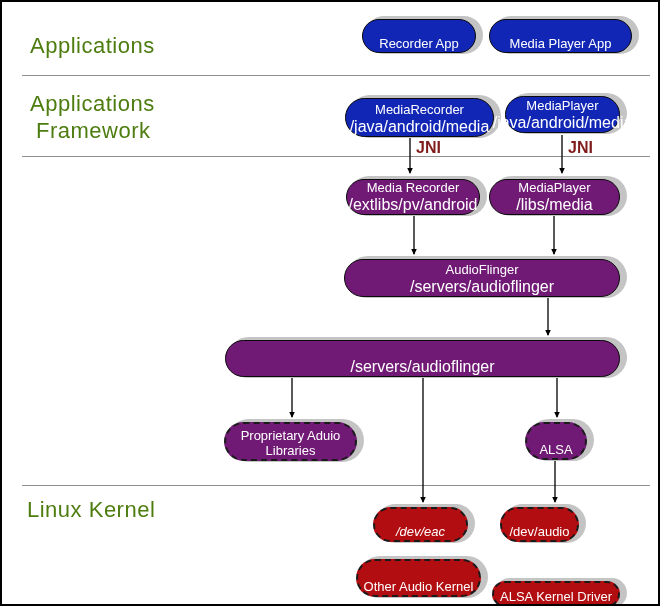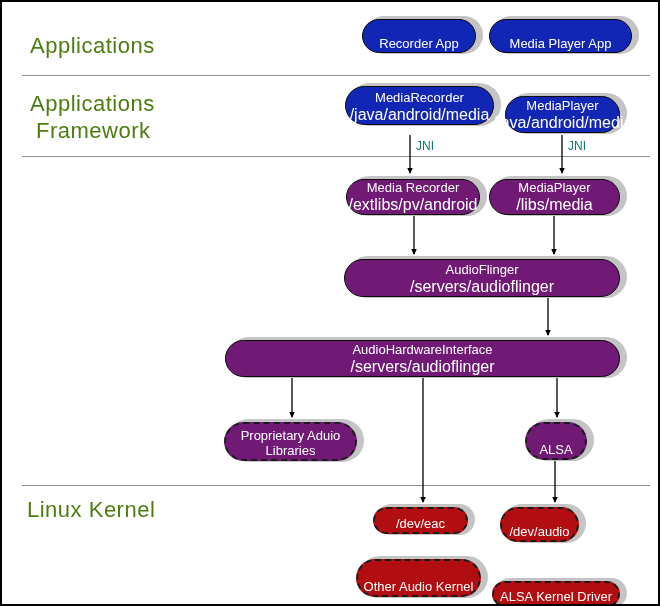--- a/index.html
+++ b/index.html
@@ -26,36 +26,36 @@
     align-items:center;justify-content:flex-end;text-align:center;
     box-shadow:5px -1px 0 2px #c4c4c4;line-height:1.15;
   }
   .node .t{font-size:13px;}
   .node .s{font-size:16px;}
   .blue{background:#1126b5;}
   .green{background:#701a75;}
   .red{background:#b20d10;}
   .dashed{border:2px dashed #1a1a1a;}
   .edges{position:absolute;left:0;top:0;width:660px;height:606px;pointer-events:none;}
-  .edge-label{position:absolute;font-size:12px;font-weight:normal;color:#0f766e;}
+  .edge-label{position:absolute;font-size:16px;font-weight:bold;color:#7f1d1d;}
   .jni-left{left:414px;top:137px;}
   .jni-right{left:566px;top:137px;}
 
   
   .n-recorder-app{left:360px;top:17px;width:114px;height:34px;}
   .n-media-player-app{left:487px;top:17px;width:143px;height:34px;}
-  .n-media-recorder-fw{left:343px;top:84px;width:149px;height:39px;}
+  .n-media-recorder-fw{left:343px;top:96px;width:149px;height:39px;}
   .n-media-player-fw{left:503px;top:94px;width:115px;height:37px;}
   .n-media-recorder-lib{left:344px;top:177px;width:134px;height:36px;}
   .n-media-player-lib{left:487px;top:177px;width:131px;height:36px;}
   .n-audio-flinger{left:342px;top:257px;width:276px;height:38px;}
   .n-ahi{left:223px;top:338px;width:395px;height:37px;}
   .n-proprietary{left:222px;top:420px;width:133px;height:39px;padding:0 8px;}
   .n-alsa{left:523px;top:420px;width:62px;height:38px;}
-  .n-dev-eac{left:371px;top:505px;width:95px;height:27px;}
+  .n-dev-eac{left:371px;top:505px;width:95px;height:35px;font-style:italic;}
   .n-dev-audio{left:498px;top:505px;width:79px;height:35px;}
   .n-other-drivers{left:354px;top:557px;width:125px;height:38px;}
   .n-alsa-kernel{left:490px;top:579px;width:128px;height:26px;}
 </style>
 </head>
 <body>
 
 <div class="canvas">
 
   <div class="layer-label lbl-apps">
@@ -115,21 +115,20 @@
   </div>
   <div class="node green n-media-player-lib">
     <div class="t">MediaPlayer</div>
     <div class="s">/libs/media</div>
   </div>
   <div class="node green n-audio-flinger">
     <div class="t">AudioFlinger</div>
     <div class="s">/servers/audioflinger</div>
   </div>
   <div class="node green n-ahi">
-    <div class="t">AudioHardwareInterface</div>
     <div class="s">/servers/audioflinger</div>
   </div>
   <div class="node green dashed n-proprietary">
     <div class="t">Proprietary Aduio Libraries</div>
   </div>
   <div class="node green dashed n-alsa">
     <div class="t">ALSA</div>
   </div>
 
   <div class="node red dashed n-dev-eac">

